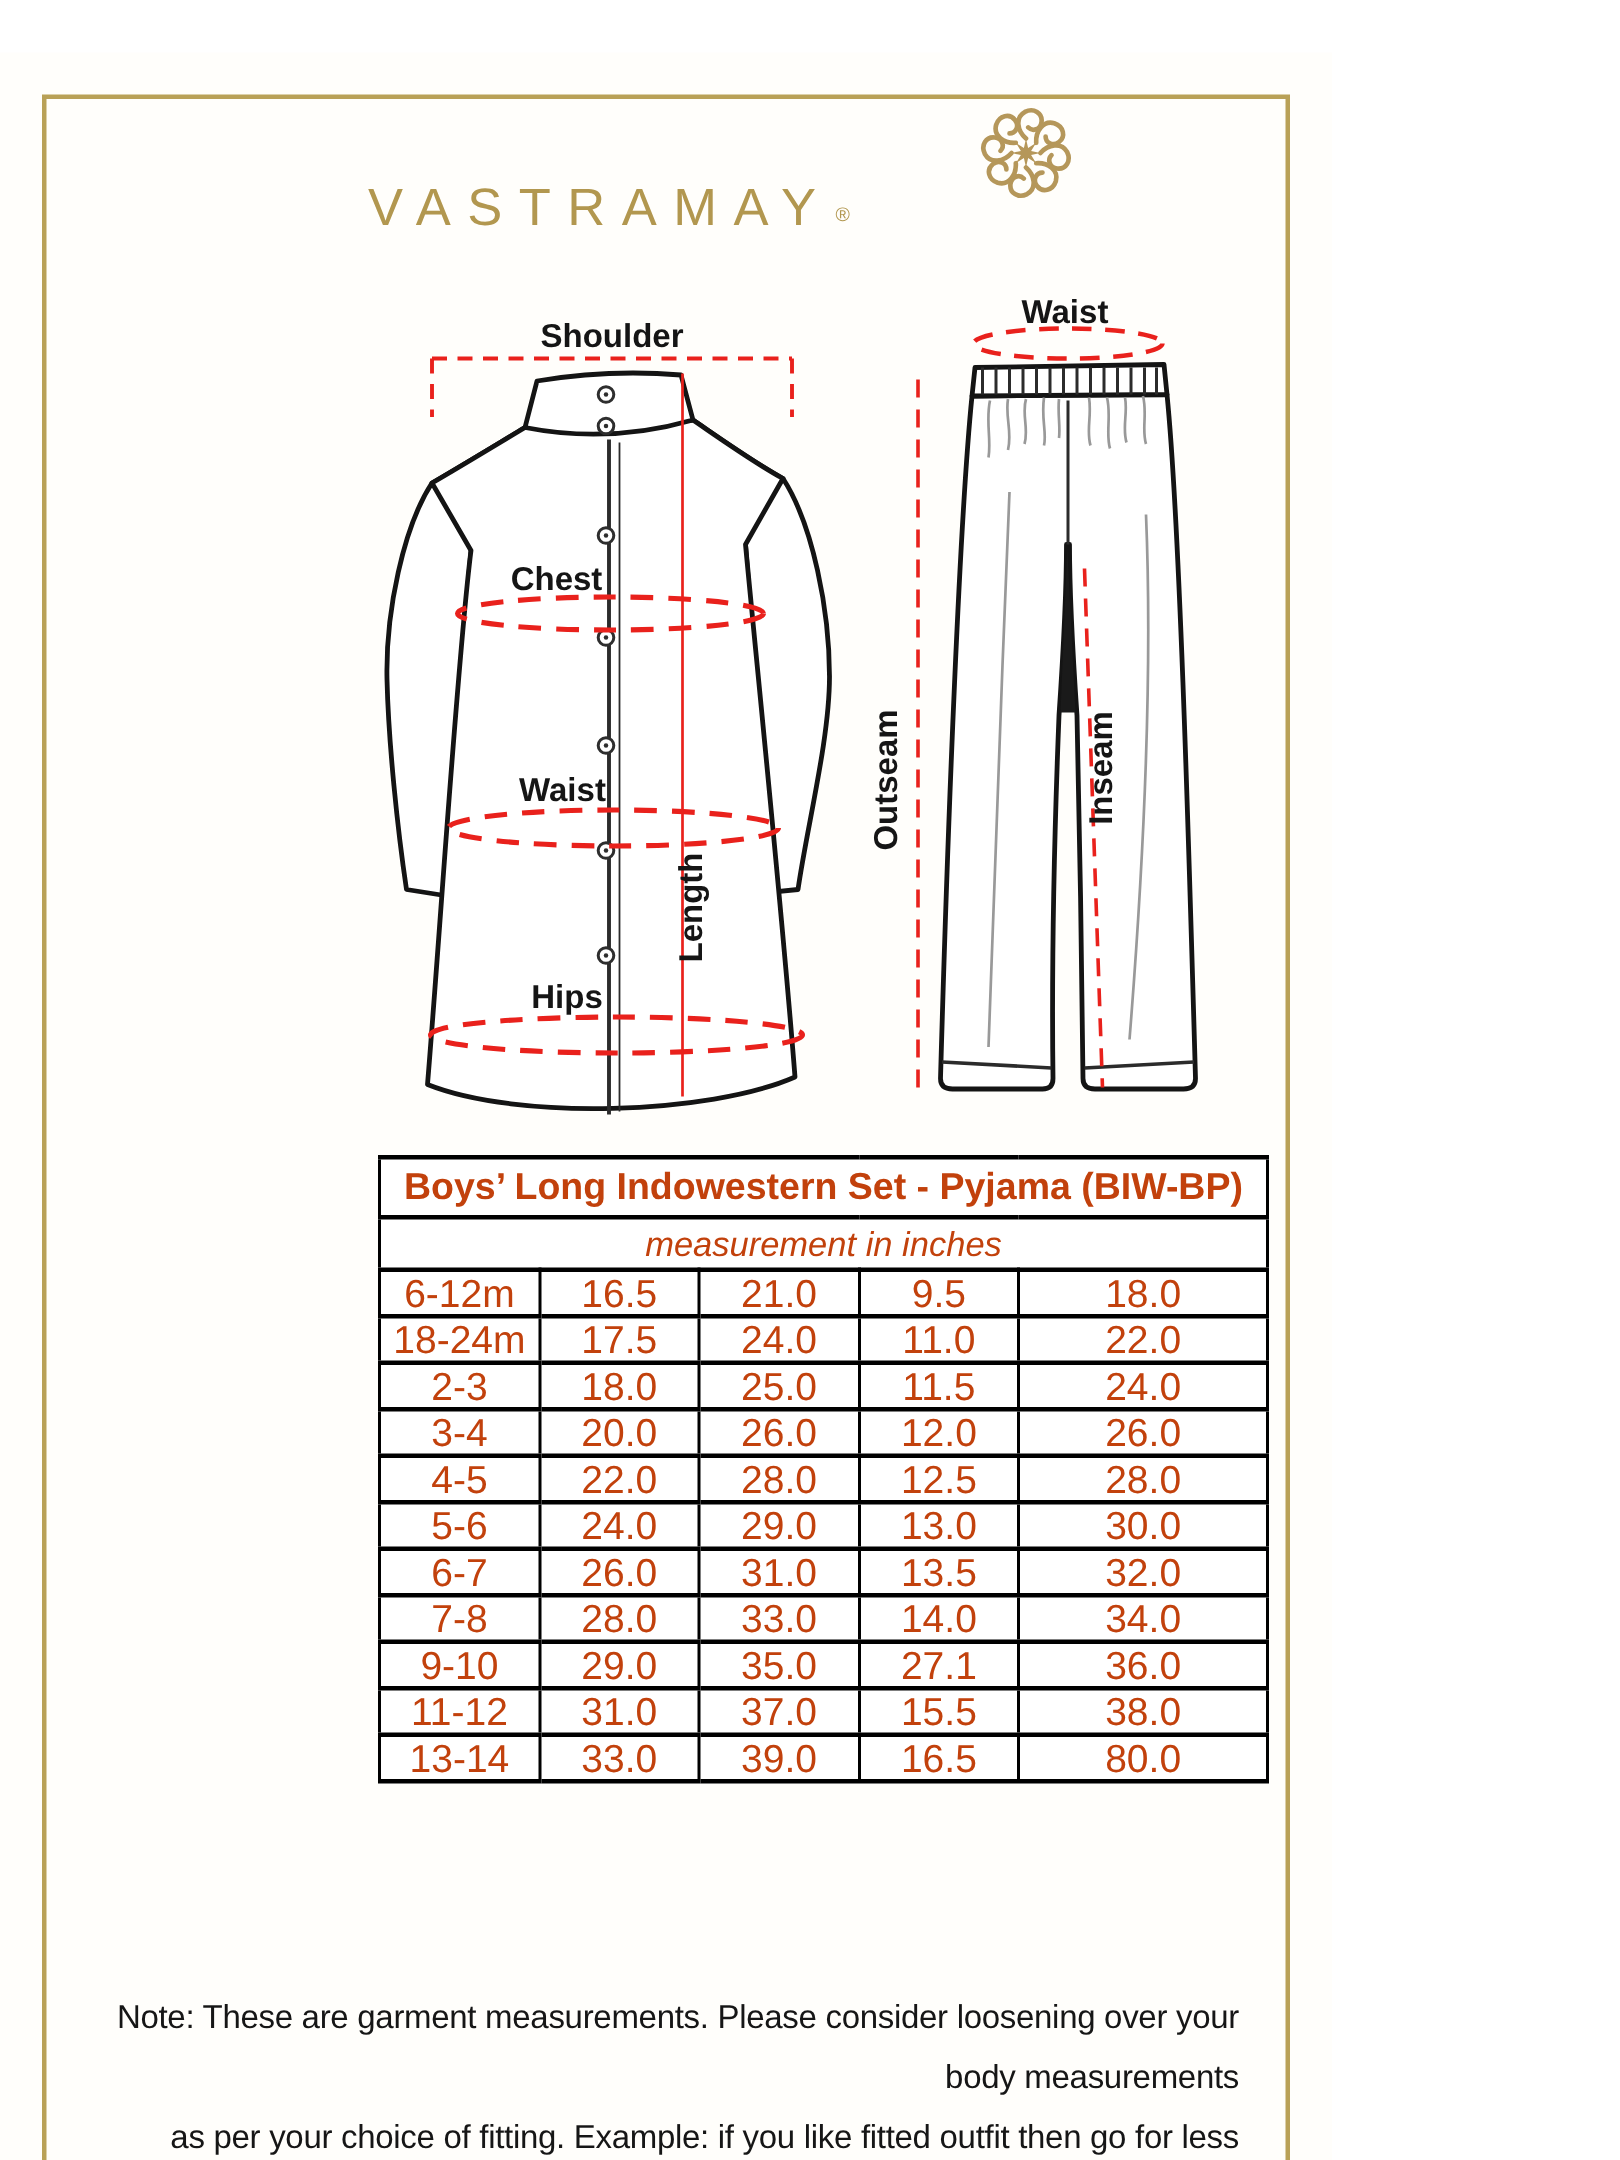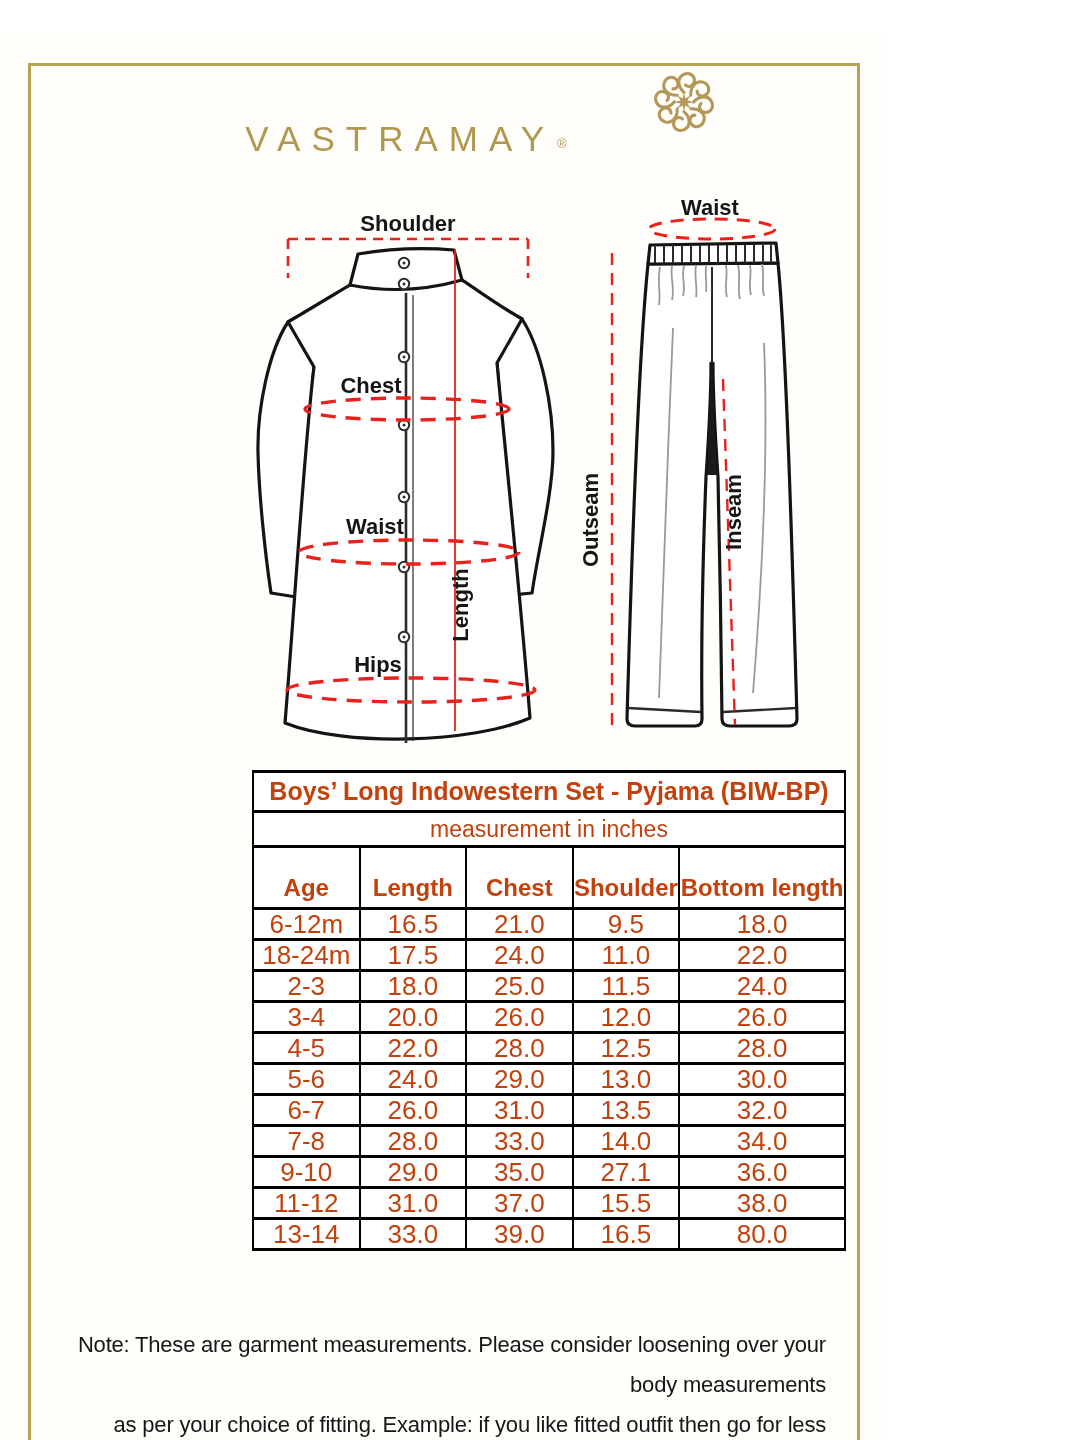--- a/index.html
+++ b/index.html
@@ -22,21 +22,21 @@
   .wrinkle{stroke:#999;stroke-width:1.8;fill:none;}
   .redline{stroke:#e9211c;fill:none;}
 
   
   .size-table{position:absolute;left:252px;top:735px;width:594px;border-collapse:collapse;
               table-layout:fixed;background:#fff;color:#c2410c;}
   .size-table th,.size-table td{border-top:3px solid #000;border-bottom:3px solid #000;
               border-left:2px solid #000;border-right:2px solid #000;
               text-align:center;vertical-align:middle;padding:0;overflow:hidden;}
   .size-table .title{font-size:25px;font-weight:700;height:37px;}
-  .size-table .subtitle{font-size:23px;font-weight:400;height:32px;}
+  .size-table .subtitle{font-size:23px;font-weight:400;height:32px;font-style:italic;}
   .size-table .col-h{font-size:24px;font-weight:700;height:54px;vertical-align:bottom;padding-bottom:5px;}
   .size-table td{font-size:26px;font-weight:400;height:28px;line-height:28px;}
 
   
   .note{position:absolute;left:30px;right:30px;top:1290px;text-align:right;padding-right:32px;
         font-size:22px;color:#161616;line-height:40px;letter-spacing:-0.2px;}
 </style>
 </head>
 <body>
 
@@ -129,27 +129,20 @@
         <col style="width:18%">
         <col style="width:28%">
     </colgroup>
     <thead>
       <tr>
           <th class="title" colspan="5">Boys’ Long Indowestern Set - Pyjama (BIW-BP)</th>
         </tr>
       <tr>
           <th class="subtitle" colspan="5">measurement in inches</th>
         </tr>
-      <tr id="col-row">
-          <th class="col-h">Age</th>
-          <th class="col-h">Length</th>
-          <th class="col-h">Chest</th>
-          <th class="col-h">Shoulder</th>
-          <th class="col-h">Bottom length</th>
-        </tr>
     </thead>
     <tbody id="table-body">
         <tr>
           <td>6-12m</td>
           <td>16.5</td>
           <td>21.0</td>
           <td>9.5</td>
           <td>18.0</td>
         </tr>
         <tr>

